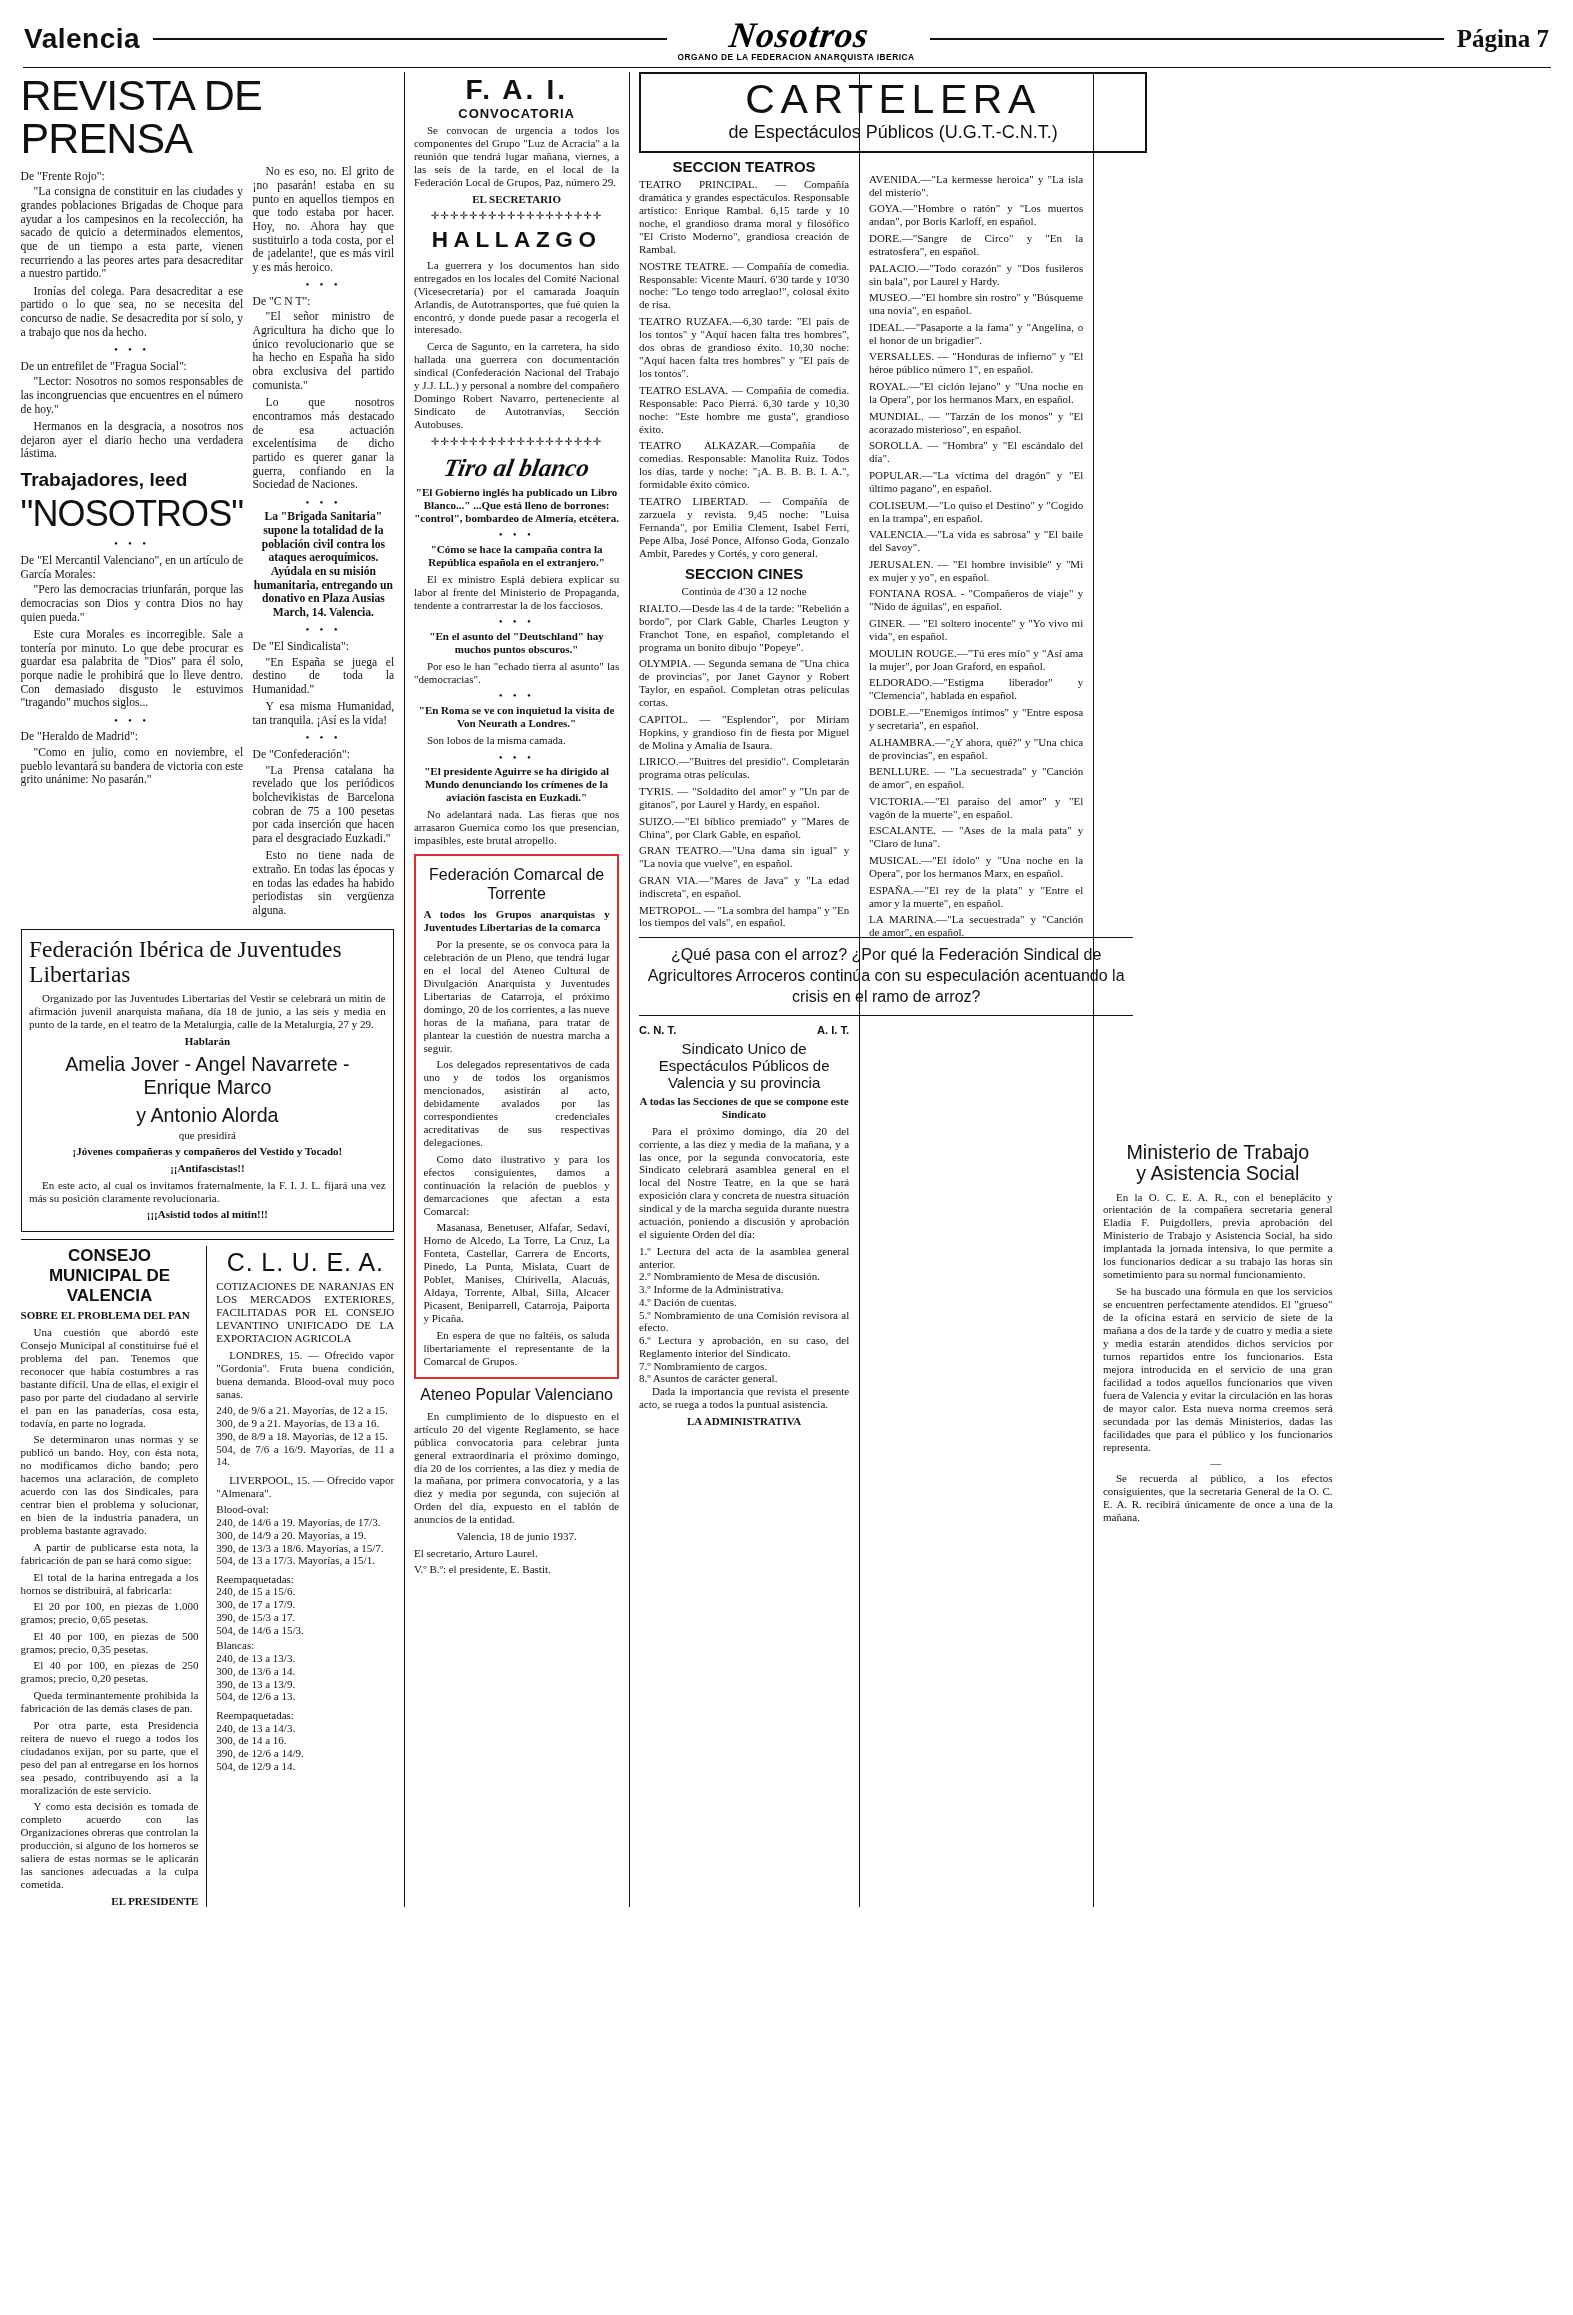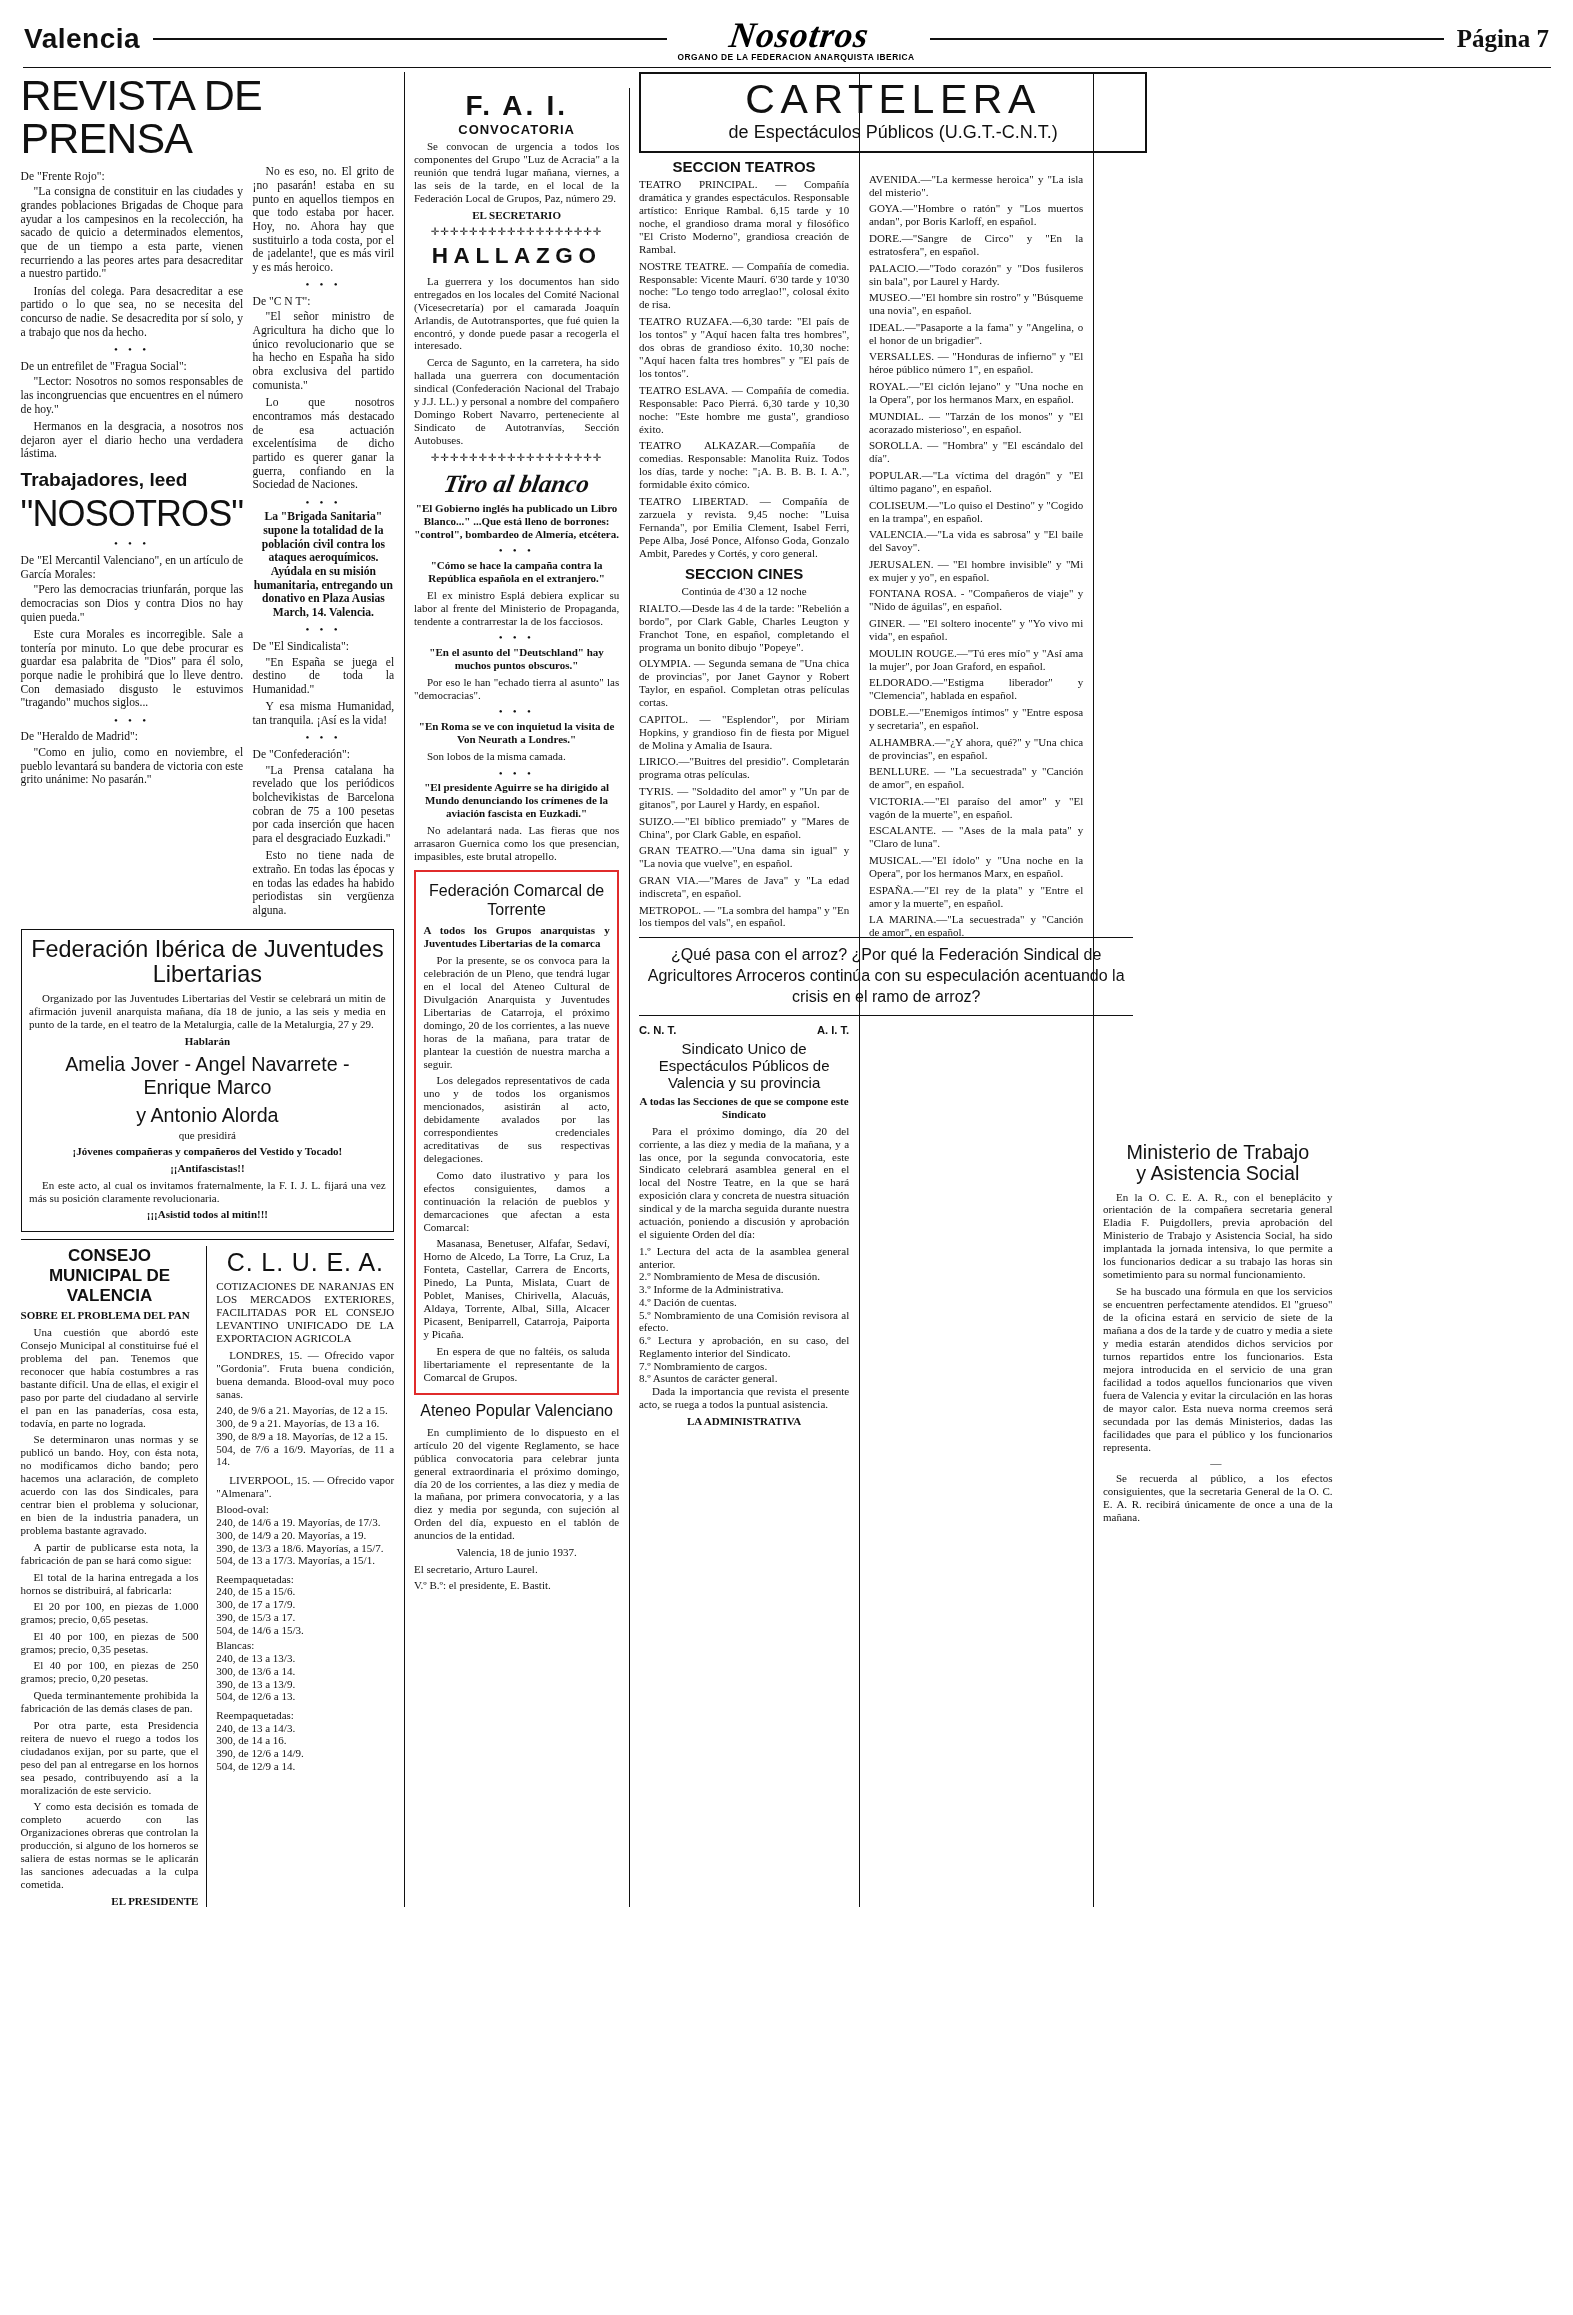--- a/index.html
+++ b/index.html
@@ -8,37 +8,37 @@
   .masthead{display:flex;align-items:center;justify-content:space-between;padding:17px 24px 1.9px 24px;}
   .masthead .city{font-family:"Liberation Sans",sans-serif;font-size:28px;font-weight:600;letter-spacing:0.5px;}
   .rule-left,.rule-right{flex:1;height:0;border-top:2.8px double #111;margin:0 13px;}
   .logo{font-family:"Liberation Serif",serif;font-style:italic;font-weight:bold;font-size:36px;letter-spacing:0.9px;color:#000;text-align:center;line-height:1;transform:skewX(-8deg);}
   .logo small{display:block;font-size:8.4px;font-style:normal;letter-spacing:0.5px;transform:skewX(8deg);font-family:"Liberation Sans",sans-serif;}
   .masthead .pagenum{font-family:Liberation Serif, serif;font-size:25px;font-weight:600;}
   .hr-main{border:none;border-top:1.9px solid #111;margin:3.7px 22.5px 0 22.5px;}
   .cols{display:flex;padding:3.7px 20.6px 19px 20.6px;gap:0;}
   .col{box-sizing:border-box;}
   .col1{width:384px;padding-right:9.4px;border-right:0.9px solid #111;}
-  .col2{width:225px;padding:0 9.4px;border-right:0.9px solid #111;margin-top:16px;}
+  .col2{width:225px;padding:0 9.4px;border-right:0.9px solid #111;}
   .col3{width:230px;padding:0 9.4px;border-right:0.9px solid #111;}
   .col4{width:234px;padding:0 9.4px;border-right:0.9px solid #111;}
   .col5{width:239px;padding-left:9.4px;}
   .head-rev{font-family:"Liberation Sans",sans-serif;font-size:43px;letter-spacing:-0.9px;font-weight:400;margin:1.9px 0 5.6px 0;line-height:1;}
   .sec-title{font-family:"Liberation Sans",sans-serif;font-weight:bold;text-align:center;}
   p{margin:0 0 3.7px 0;font-size:11.6px;line-height:1.18;text-align:justify;text-indent:13px;}
   p.noind{text-indent:0;}
   .src{font-size:11.6px;margin:4.7px 0 1.9px 0;text-indent:0;}
   .quote{font-size:11.6px;line-height:1.18;text-align:justify;text-indent:13px;margin:0 0 3.7px 0;}
   .stars{text-align:center;letter-spacing:3.7px;font-size:11.2px;margin:2.8px 0;}
   .two{display:flex;gap:9.4px;}
   .two .sub{flex:1;}
   .band{font-family:"Liberation Sans",sans-serif;font-size:19px;font-weight:600;margin:7.5px 0 1.9px 0;}
   .nosotros{font-family:"Liberation Sans",sans-serif;font-size:36px;font-weight:400;text-align:center;margin:0 0 1.9px 0;letter-spacing:-0.9px;}
   .boxed{border:1.9px solid #111;padding:5.6px 7.5px;margin:7.5px 0;}
-  .fij-title{font-family:Liberation Sans, sans-serif;font-size:23.4px;text-align:center;line-height:1.05;margin:1.9px 0 5.6px 0;}
+  .fij-title{font-family:Liberation Serif, serif;font-size:23.4px;text-align:left;line-height:1.05;margin:1.9px 0 5.6px 0;}
   .fij-names{font-family:"Liberation Sans",sans-serif;font-size:19.7px;text-align:center;line-height:1.15;margin:5.6px 0 1.9px 0;}
   .center{text-align:center;text-indent:0;}
   .bold{font-weight:bold;}
   .small{font-size:11px;}
   .cm-title{font-family:"Liberation Sans",sans-serif;font-size:16px;text-align:center;font-weight:400;line-height:1.1;margin:3.7px 0 5.6px 0;}
   .clue{font-family:"Liberation Sans",sans-serif;font-size:25px;text-align:center;letter-spacing:0.9px;margin:1.9px 0 3.7px 0;}
   .hr-thin{border:none;border-top:0.9px solid #111;margin:5.6px 0;}
   .dots{font-size:10.3px;letter-spacing:0.9px;text-align:center;color:#111;margin:2.8px 0;overflow:hidden;white-space:nowrap;}
   .fai{font-family:"Liberation Sans",sans-serif;font-size:28px;font-weight:bold;text-align:center;letter-spacing:2.8px;margin:1.9px 0 0 0;}
   .conv{font-family:"Liberation Sans",sans-serif;font-size:13px;font-weight:bold;text-align:center;letter-spacing:0.9px;margin-bottom:3.7px;}

